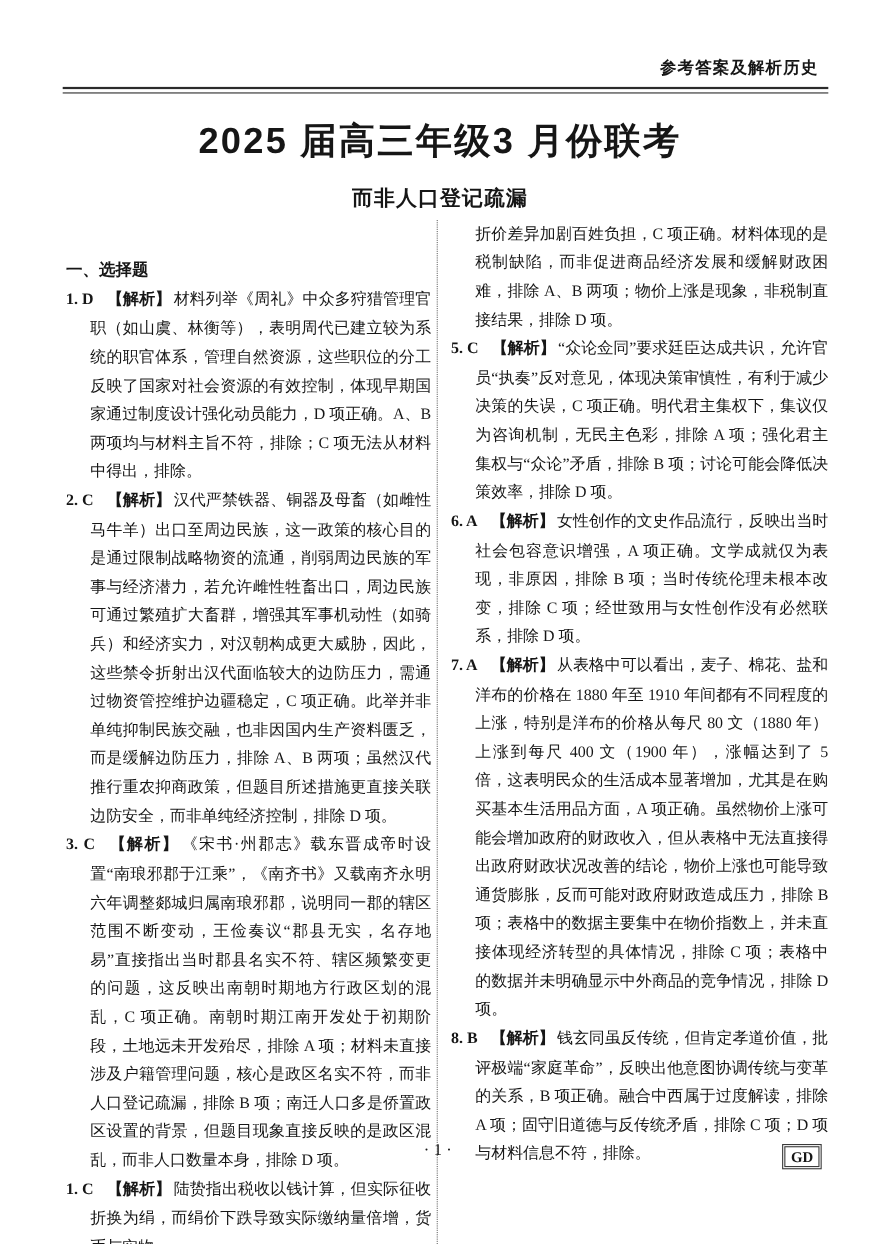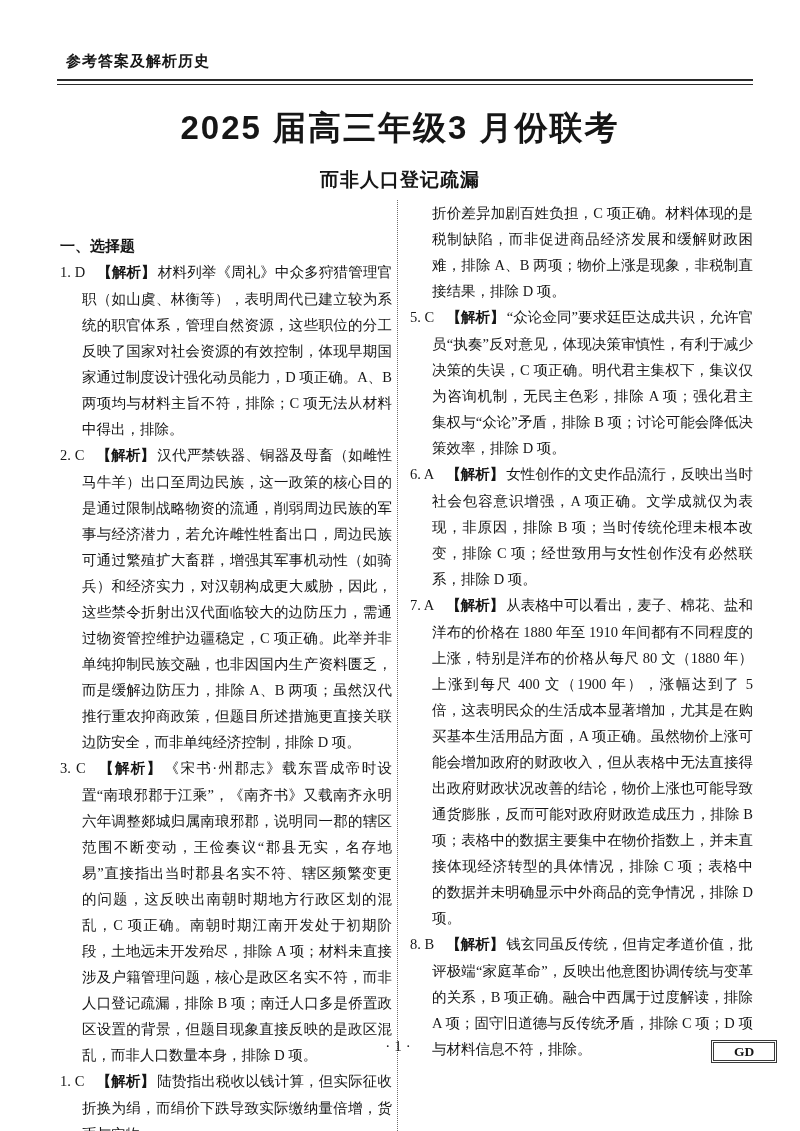--- a/index.html
+++ b/index.html
@@ -8,21 +8,21 @@
     width: 800px; height: 1131px;
     margin: 0 auto;
     background: #ffffff;
     color: #161616;
     font-family: "Liberation Serif", "DejaVu Serif", serif;
     overflow: hidden;
   }
   
   .running-header {
     position: absolute; top: 52px; left: 66px; right: 56px;
-    display: flex; justify-content: flex-start;
+    display: flex; justify-content: flex-end;
     font-family: Liberation Serif, serif;
     font-weight: bold; font-size: 15px; letter-spacing: 1px;
   }
   .header-rule {
     position: absolute; top: 79px; left: 57px; right: 47px;
     height: 3px;
     border-top: 2px solid #2b2b2b;
     border-bottom: 1px solid #2b2b2b;
   }
   
@@ -52,34 +52,34 @@
     border-left: 1px dotted #6a6a6a;
     min-height: 832px;
   }
   .col-right { width: 345px; padding-left: 12px; }
   .section-heading {
     font-family: "Liberation Sans", "DejaVu Sans", sans-serif;
     font-weight: bold; font-size: 15px; margin-top: 33px;
   }
   .item { padding-left: 22px; text-indent: -22px; }
   .cont { padding-left: 22px; text-indent: 0; }
-  .num { white-space: nowrap; margin-right: 12px; }
+  .num { white-space: nowrap; margin-right: 12px; font-weight: bold; }
   .label {
     font-family: Liberation Mono, monospace;
     font-weight: bold; margin-right: 2px;
   }
   
   .page-number {
     position: absolute; top: 1038px; left: 0; width: 100%;
     text-align: center; font-size: 15px; letter-spacing: 4px;
   }
   .gd-badge {
     position: absolute; top: 1040px; left: 711px;
     border: 3px double #3a3a3a;
-    padding: 0 20px; line-height: 17px;
+    padding: 0 5px; line-height: 17px;
     font-family: "Liberation Serif", "DejaVu Serif", serif;
     font-weight: bold; font-size: 13.5px;
   }
 </style>
 </head>
 <body>
 
 <div class="page">
 
   <div class="running-header">

